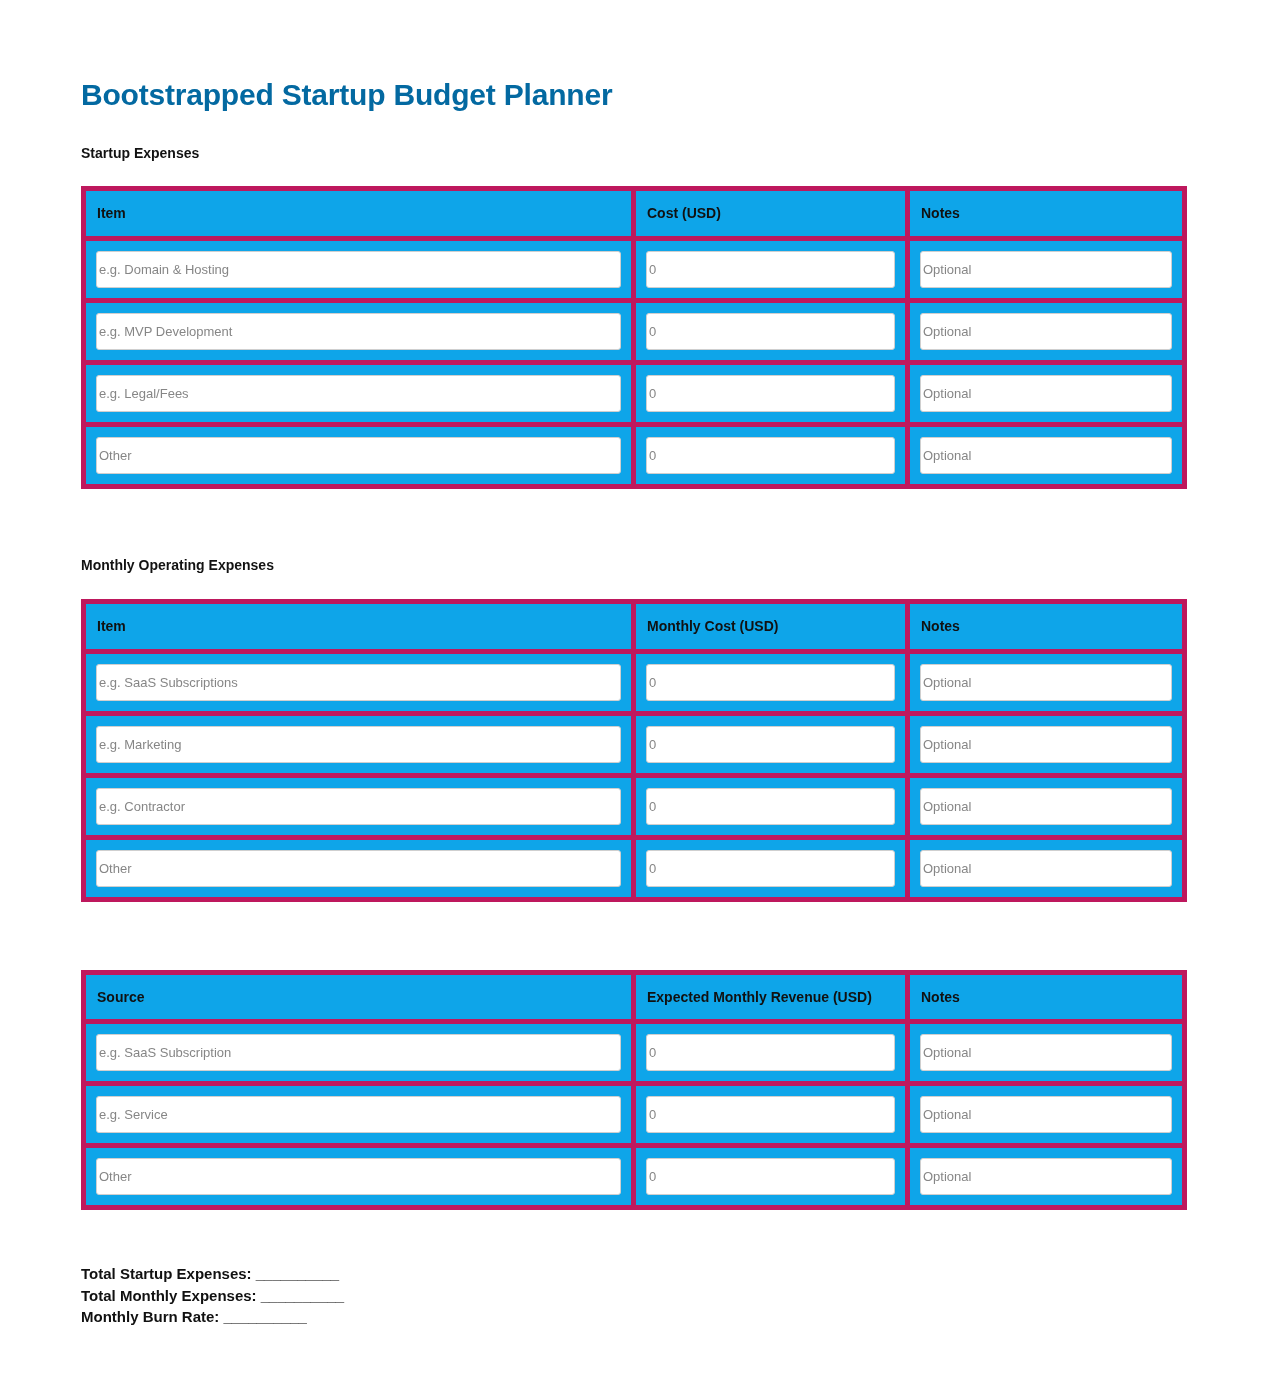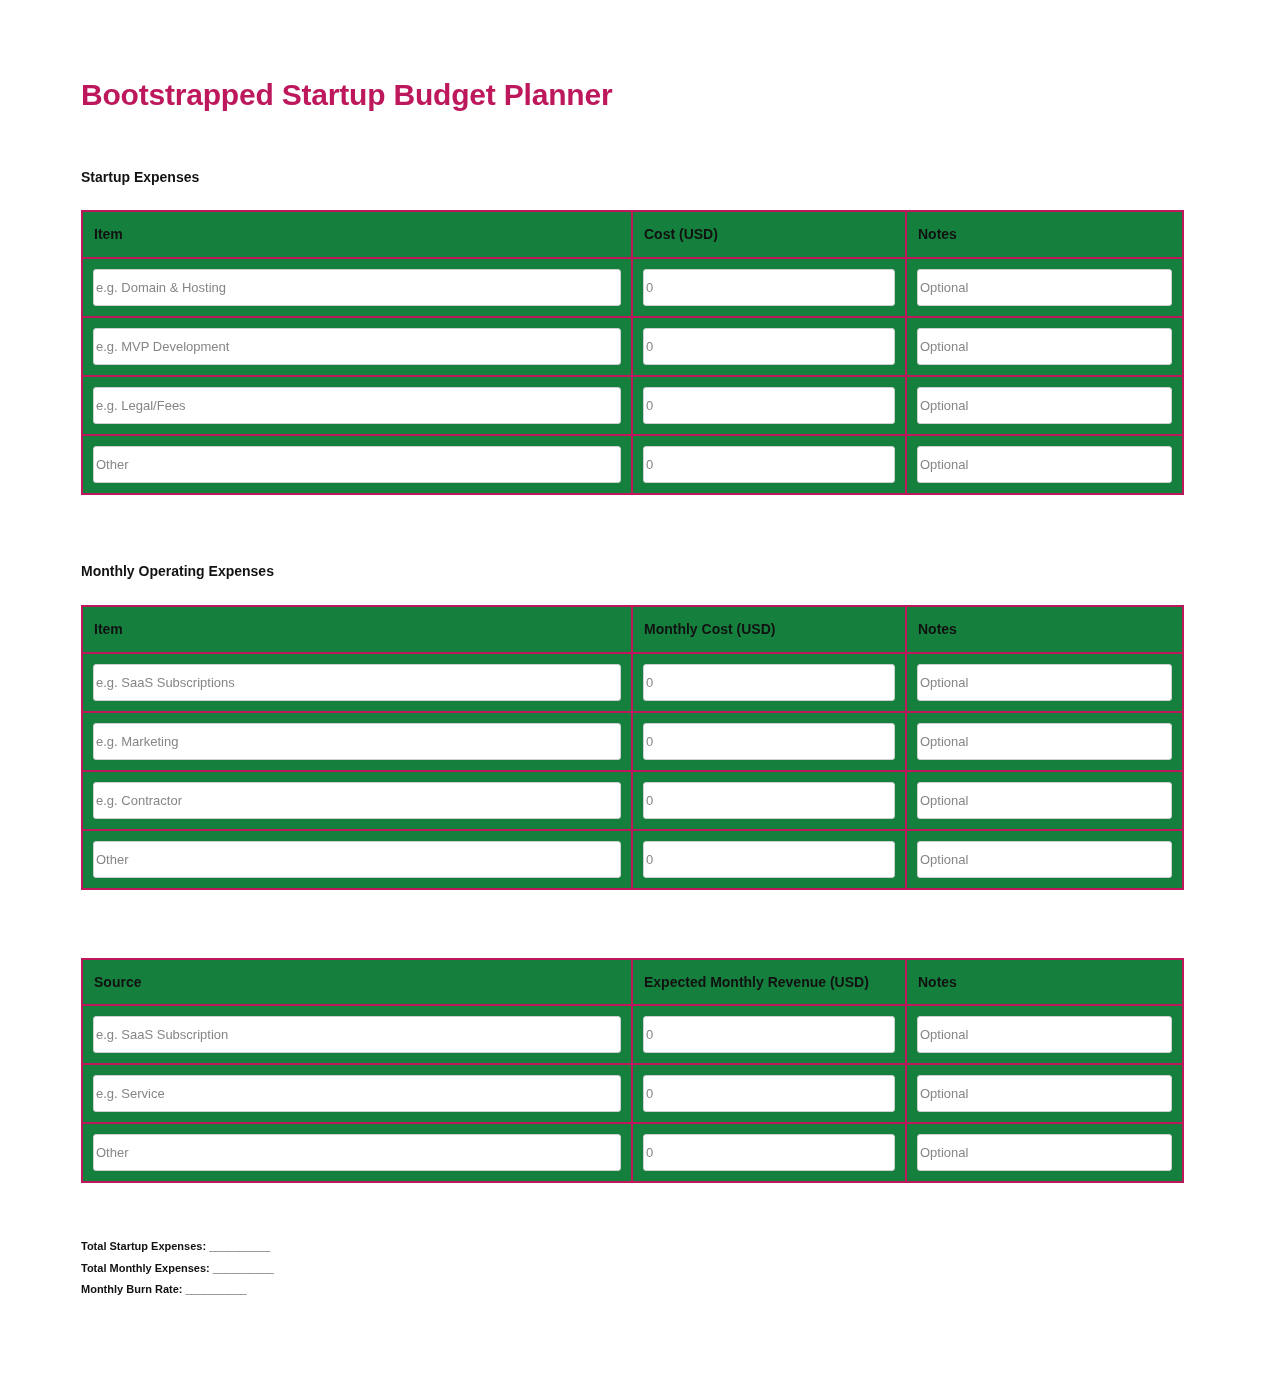--- a/index.html
+++ b/index.html
@@ -15,22 +15,22 @@
     color: #1a1a1a;
     overflow: hidden;
   }
   .page {
     padding: 78px 80px 0 81px;
   }
   .doc-title {
     font-size: 30px;
     font-weight: 700;
     letter-spacing: -0.2px;
-    color: #be185d;
-    margin: 0 0 56px 0;
+    color: #0369a1;
+    margin: 0 0 32px 0;
     line-height: 1.15;
   }
   .section {
     margin-bottom: 0;
   }
   .section-title {
     font-size: 14px;
     font-weight: 600;
     color: #121212;
     margin: 0 0 25px 0;
@@ -38,24 +38,24 @@
   }
   .gap-after-table { height: 68px; }
   table.grid {
     border-collapse: collapse;
     width: 1101px;
     table-layout: fixed;
     border: 1px solid #d6d6d6;
   }
   table.grid th,
   table.grid td {
-    border: 2px solid #be185d;
+    border: 5px solid #be185d;
     padding: 0;
     vertical-align: middle;
-    background: #15803d;
+    background: #0ea5e9;
   }
   table.grid th {
     text-align: left;
     font-size: 14px;
     font-weight: 700;
     color: #111111;
     padding: 14px 11px;
     line-height: 1.2;
   }
   table.grid td {
@@ -77,21 +77,21 @@
     color: #1a1a1a;
     padding: 0 2px;
     outline: none;
   }
   .cell-input::placeholder {
     color: #868686;
     opacity: 1;
   }
   .totals {
     margin-top: 53px;
-    font-size: 11px;
+    font-size: 15px;
     font-weight: 700;
     color: #111111;
     line-height: 21.5px;
   }
   .totals div {
     white-space: pre;
   }
 </style>
 </head>
 <body>

